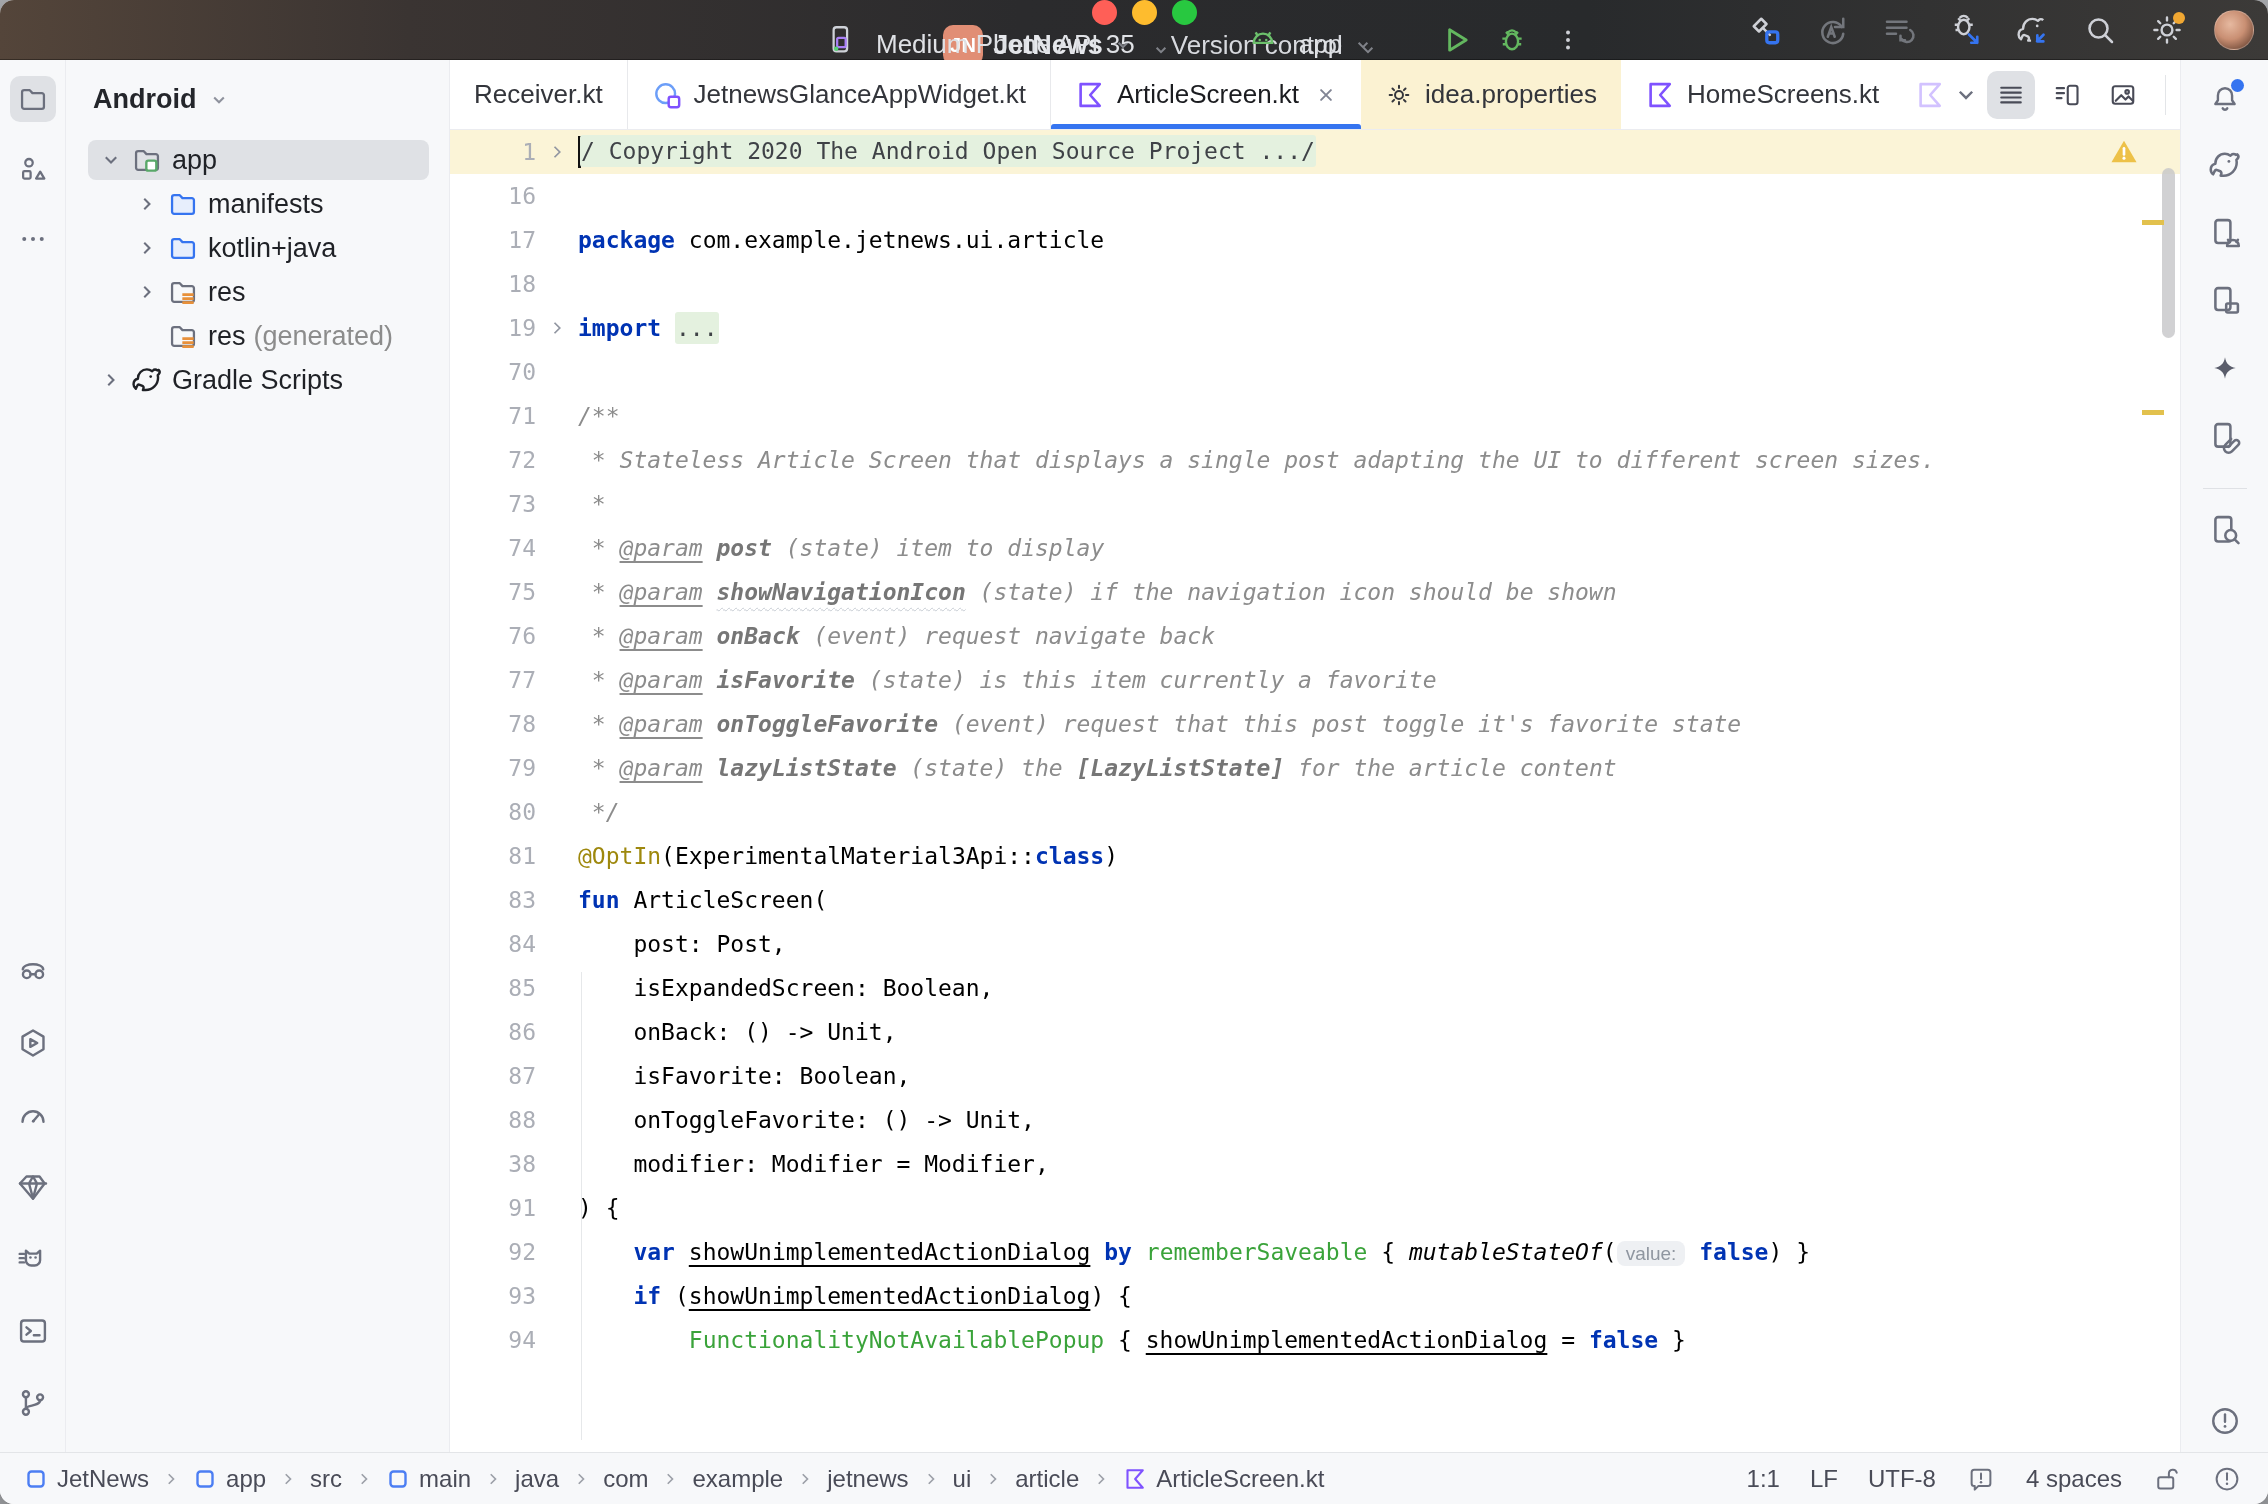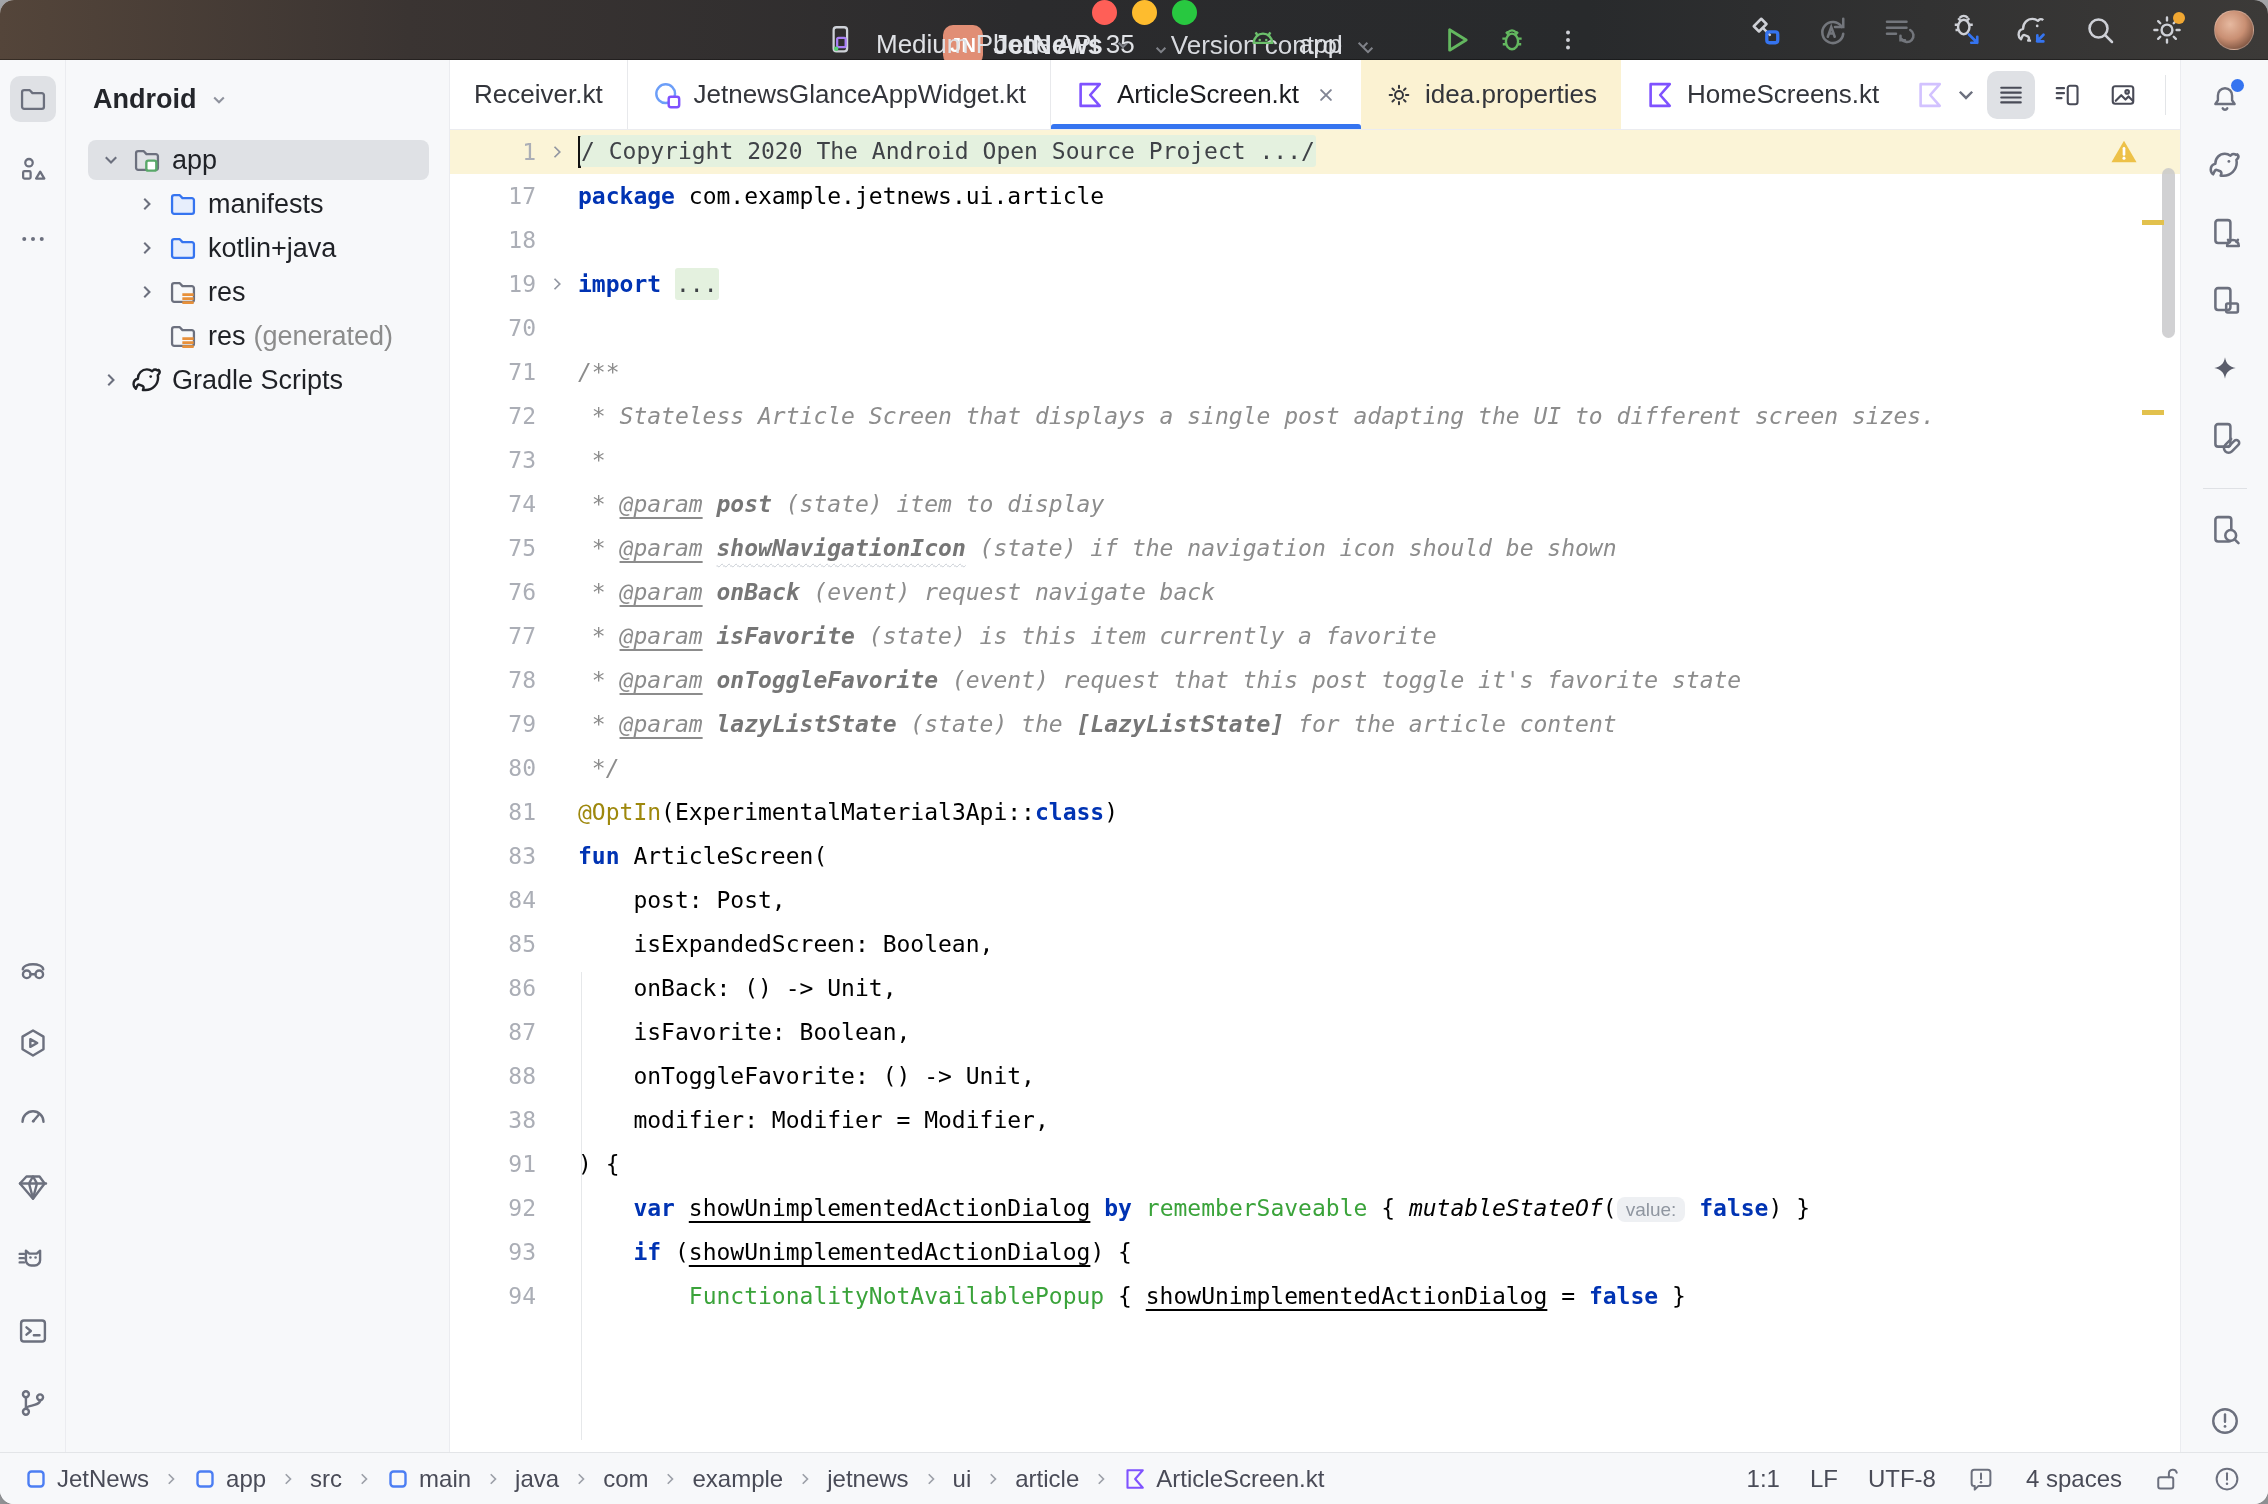--- a/index.html
+++ b/index.html
@@ -464,20 +464,21 @@
                 <circle cx="12" cy="12" r="1.6"></circle>
                 <circle cx="12" cy="18.5" r="1.6"></circle>
               </svg>
             </span>
           </div>
         </div>
       <div class="editor" id="editor">
           <div class="erow caretline"><span class="ln">1</span><span class="fcol"><svg width="20" height="20" viewBox="0 0 16 16" fill="none" stroke="#9196a1" stroke-width="1.4">
                 <path d="M6 3.8L10.2 8 6 12.2"></path>
               </svg></span><span class="codetxt"><span class="caret"></span><span class="cl-f">/ Copyright 2020 The Android Open Source Project .../</span></span></div>
+          <div class="erow"><span class="ln">16</span><span class="fcol"></span><span class="codetxt"></span></div>
           <div class="erow"><span class="ln">17</span><span class="fcol"></span><span class="codetxt"><span class="cl-k">package</span><span> com.example.jetnews.ui.article</span></span></div>
           <div class="erow"><span class="ln">18</span><span class="fcol"></span><span class="codetxt"></span></div>
           <div class="erow"><span class="ln">19</span><span class="fcol"><svg width="20" height="20" viewBox="0 0 16 16" fill="none" stroke="#9196a1" stroke-width="1.4">
                 <path d="M6 3.8L10.2 8 6 12.2"></path>
               </svg></span><span class="codetxt"><span class="cl-k">import</span><span> </span><span class="cl-f">...</span></span></div>
           <div class="erow"><span class="ln">70</span><span class="fcol"></span><span class="codetxt"></span></div>
           <div class="erow"><span class="ln">71</span><span class="fcol"></span><span class="codetxt"><span class="cl-d">/**</span></span></div>
           <div class="erow"><span class="ln">72</span><span class="fcol"></span><span class="codetxt"><span class="cl-d"> * Stateless Article Screen that displays a single post adapting the UI to different screen sizes.</span></span></div>
           <div class="erow"><span class="ln">73</span><span class="fcol"></span><span class="codetxt"><span class="cl-d"> *</span></span></div>
           <div class="erow"><span class="ln">74</span><span class="fcol"></span><span class="codetxt"><span class="cl-d"> * </span><span class="cl-dt">@param</span><span class="cl-d"> </span><span class="cl-dp">post</span><span class="cl-d"> (state) item to display</span></span></div>

